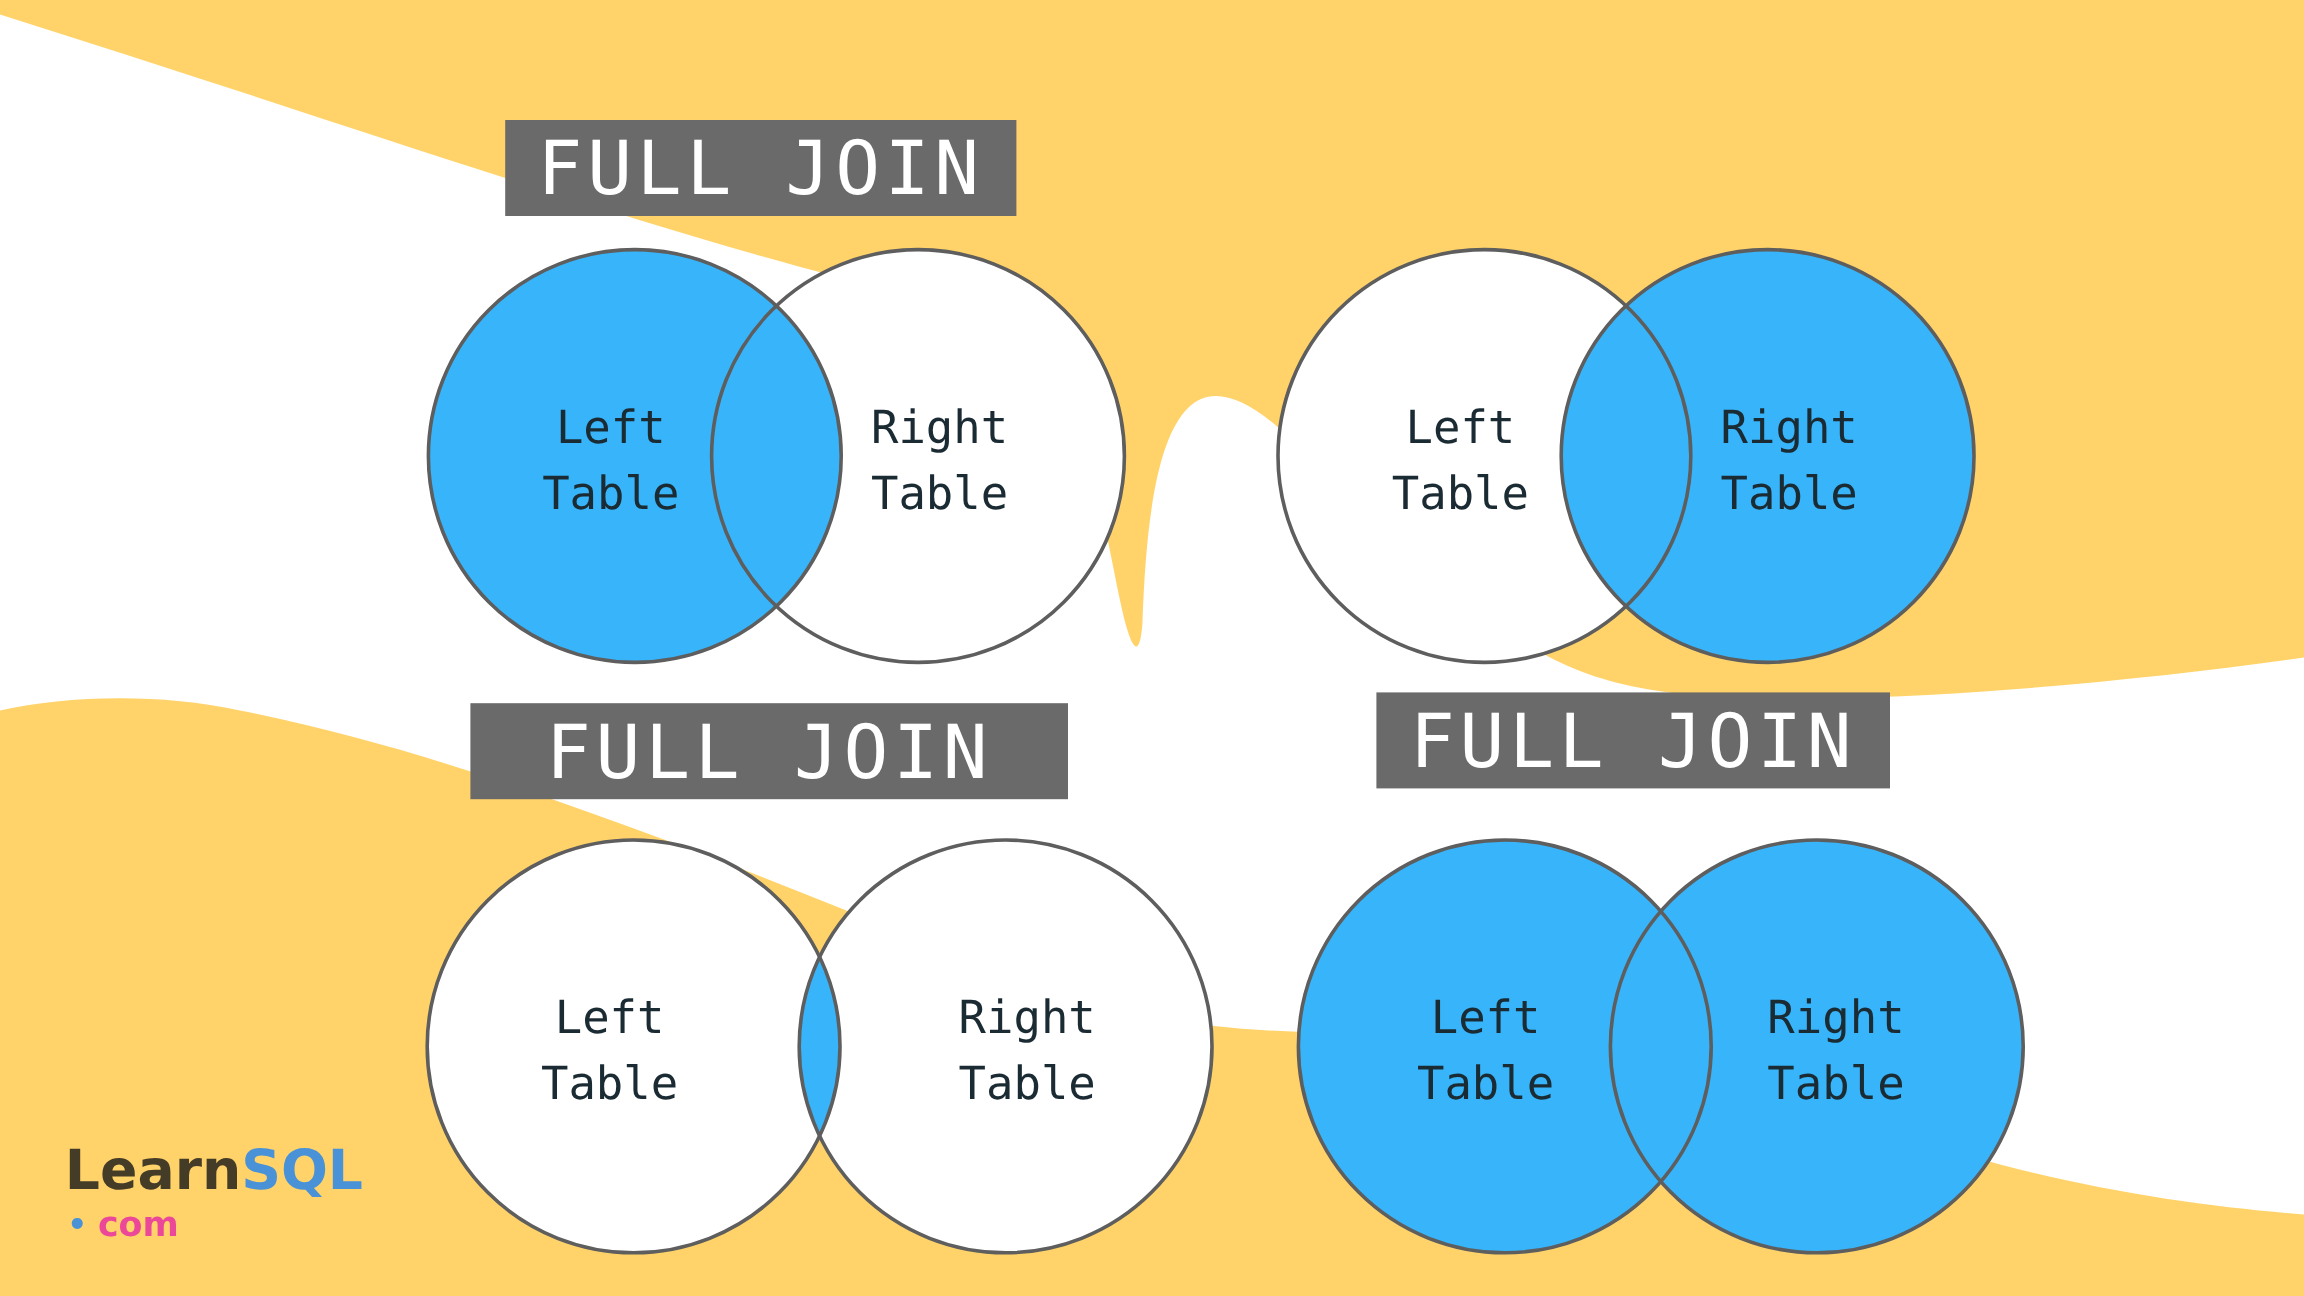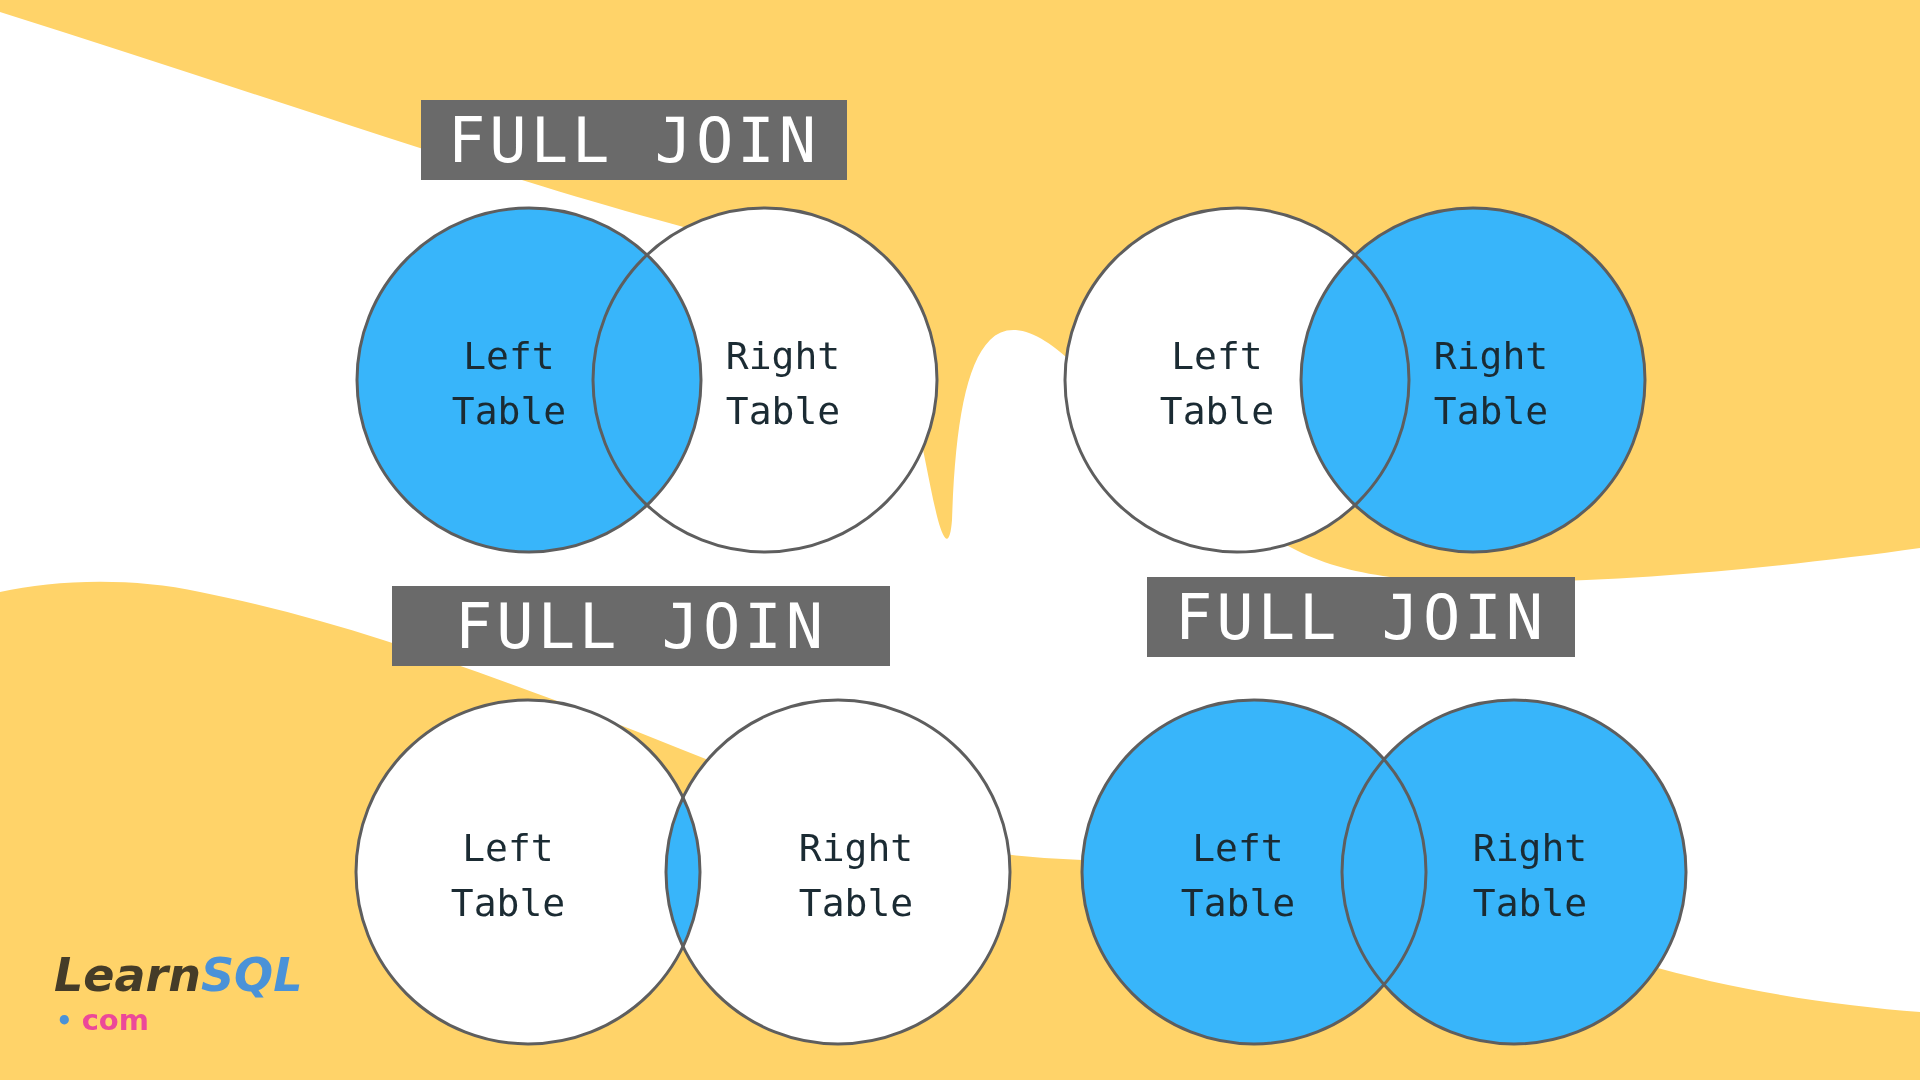--- a/index.html
+++ b/index.html
@@ -8,21 +8,21 @@
   .bg{position:absolute;left:0;top:0;width:1920px;height:1080px;}
   .join-title{position:absolute;background:#6A6A6A;color:#ffffff;
               display:flex;align-items:center;justify-content:center;
               font-size:62px;letter-spacing:4px;font-weight:400;white-space:nowrap;}
   .venn{position:absolute;}
   .venn text{font-family:"DejaVu Sans Mono","Liberation Mono",monospace;
              font-size:38px;fill:#1B2B33;}
   .logo{position:absolute;left:54px;top:952px;
         font-family:"DejaVu Sans","Liberation Sans",sans-serif;font-weight:800;
         line-height:1;}
-  .logo-main{font-size:46px;letter-spacing:0px;font-style:italic;}
+  .logo-main{font-size:46px;letter-spacing:0px;}
   .logo-learn{color:#453C28;}
   .logo-sql{color:#4A92D8;}
   .logo-sub{margin-top:8px;font-size:29px;display:flex;align-items:center;gap:9px;padding-left:2px;}
   .logo-bullet{color:#4A92D8;font-size:26px;line-height:1;}
   .logo-tld{color:#453C28;}
 </style>
 </head>
 <body>
 
 <div class="canvas">

